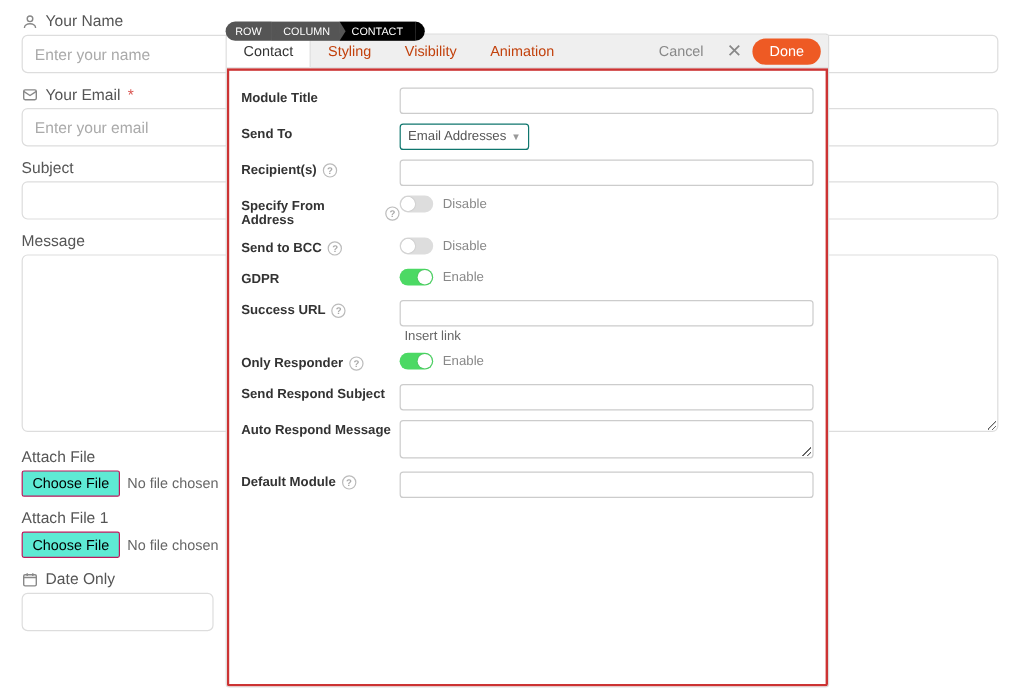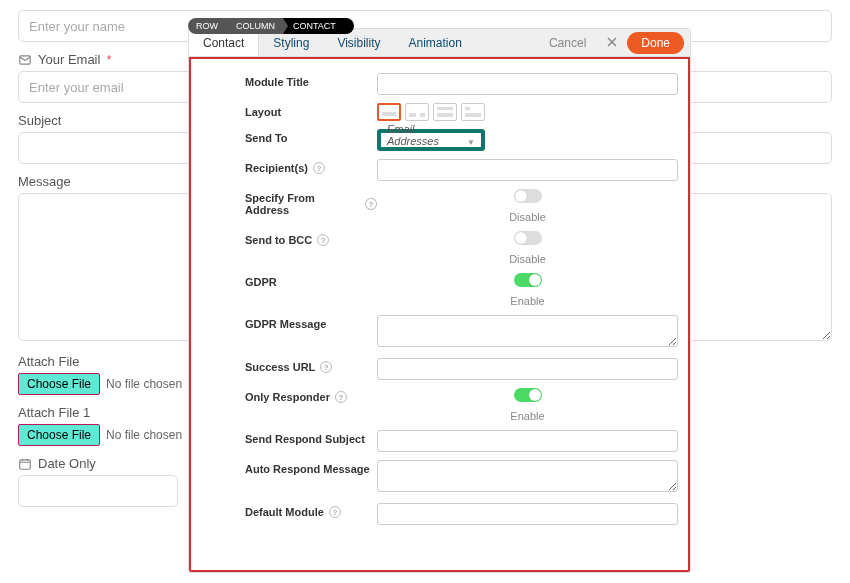--- a/index.html
+++ b/index.html
@@ -24,66 +24,75 @@
   .crumb-seg:first-child { border-radius: 8px 0 0 8px; padding-left: 8px; }
   .crumb-seg::after { content: ""; position: absolute; right: -5px; top: 0; width: 0; height: 0; border-top: 8px solid transparent; border-bottom: 8px solid transparent; border-left: 5px solid #555; z-index: 1; }
   .crumb-seg.active { background: #000; }
   .crumb-seg.active::after { border-left-color: #000; }
   .crumb-seg:last-child { padding-right: 10px; }
   .crumb-seg:last-child::after { border: none; width: auto; height: auto; right: -8px; top: 0; width: 8px; height: 16px; background: #000; border-radius: 0 8px 8px 0; }
 
   
   .modal { position: absolute; left: 188px; top: 28px; width: 503px; height: 545px; background: #fff; border: 1px solid #ddd; border-radius: 3px; z-index: 4; overflow: hidden; }
   .modal-tabs { display: flex; align-items: center; background: #efefef; height: 28px; border-bottom: 1px solid #ddd; padding-left: 0; }
-  .tab { padding: 0 14px; height: 100%; display: flex; align-items: center; font-size: 12px; color: #0c4a6e; cursor: pointer; }
+  .tab { padding: 0 14px; height: 100%; display: flex; align-items: center; font-size: 12px; color: #c2410c; cursor: pointer; }
   .tab.active { background: #fff; color: #333; border-right: 1px solid #ddd; }
   .tab-spacer { flex: 1; }
   .cancel-link { display: flex; align-items: center; gap: 21px; color: #888; font-size: 12px; margin-right: 10px; cursor: pointer; }
   .done-btn { background: #ee5a24; color: #fff; border: none; border-radius: 12px; height: 22px; padding: 0 14px; font-size: 12px; margin-right: 6px; cursor: pointer; }
 
   .modal-body { border: 2px solid #cc3333; height: calc(100% - 28px); padding: 10px 0 10px 0; overflow: hidden; }
-  .m-row { display: flex; align-items: flex-start; padding: 4px 10px; min-height: 26px; margin-left: 44px; }
+  .m-row { display: flex; align-items: flex-start; padding: 4px 10px; min-height: 26px; }
   .m-label { width: 132px; font-size: 11px; color: #333; display: flex; align-items: center; gap: 5px; padding-top: 3px; font-weight: bold;}
   .m-ctrl { flex: 1; }
   .m-input { width: 100%; height: 22px; border: 1px solid #ccc; border-radius: 3px; padding: 0 6px; font-size: 11px; }
   .m-textarea { width: 100%; height: 32px; border: 1px solid #ccc; border-radius: 3px; padding: 4px 6px; font-size: 11px; resize: both; }
-  .m-select { width: 108px; height: 22px; border: 4px solid #0f766e; border-radius: 3px; padding: 0 6px; font-size: 11px; background: #fff; display: flex; align-items: flex-end; justify-content: space-between; font-style: italic; }
+  .m-select { width: 108px; height: 22px; border: 1px solid #0f766e; border-radius: 3px; padding: 0 6px; font-size: 11px; background: #fff; display: flex; align-items: center; justify-content: space-between; }
   .chev { font-size: 8px; color: #999; }
   .help { width: 12px; height: 12px; border: 1px solid #bbb; border-radius: 50%; display: inline-flex; align-items: center; justify-content: center; font-size: 8px; color: #aaa; }
 
   
   .layout-thumbs { display: flex; gap: 4px; }
   .thumb { width: 24px; height: 18px; border: 1px solid #ccc; border-radius: 2px; position: relative; background: #fff; }
   .thumb.selected { border: 2px solid #ee5a24; }
   .thumb::after { content: ""; position: absolute; background: #ddd; }
   .thumb.t1::after { left: 3px; right: 3px; bottom: 3px; height: 4px; }
   .thumb.t2::after { left: 3px; right: 12px; bottom: 3px; height: 4px; }
   .thumb.t2::before { content:""; position:absolute; right:3px; left:14px; bottom:3px; height:4px; background:#ddd;}
   .thumb.t3::after { left: 3px; right: 3px; top: 3px; height: 3px; }
   .thumb.t3::before { content:""; position:absolute; left:3px; right:3px; bottom:3px; height:4px; background:#ddd;}
   .thumb.t4::after { left: 3px; right: 3px; bottom: 3px; height: 4px; }
   .thumb.t4::before { content:""; position:absolute; left:3px; right:14px; top:3px; height:3px; background:#ddd;}
 
   
-  .toggle { display: flex; align-items: center; gap: 8px; flex-direction: column; }
+  .toggle { display: flex; align-items: center; gap: 8px; }
   .toggle-track { width: 28px; height: 14px; background: #ddd; border-radius: 7px; position: relative; }
   .toggle-track.on { background: #4cd964; }
   .toggle-knob { width: 12px; height: 12px; background: #fff; border-radius: 50%; position: absolute; top: 1px; left: 1px; box-shadow: 0 0 1px rgba(0,0,0,.3); }
   .toggle-track.on .toggle-knob { left: 15px; }
   .toggle-label { font-size: 11px; color: #888; }
 
   .hint { font-size: 11px; color: #666; padding: 2px 0 0 4px; }
 
   .xsvg { width: 10px; height: 10px; }
 </style>
 </head>
 <body>
 
 <div class="bg-form">
   <div class="field-row">
+    <div class="field-label">
+      <span class="ico">
+        <svg viewBox="0 0 24 24" width="14" height="14" fill="none" stroke="#888" stroke-width="2">
+            <circle cx="12" cy="8" r="4"></circle>
+            <path d="M4 21c0-4 4-6 8-6s8 2 8 6"></path>
+          </svg>
+      </span>
+      <span>Your Name</span>
+    </div>
     <input class="bg-input" placeholder="Enter your name" style="">
   </div>
 
   <div class="field-row">
     <div class="field-label">
       <span class="ico">
         <svg viewBox="0 0 24 24" width="14" height="14" fill="none" stroke="#888" stroke-width="2">
             <rect x="3" y="5" width="18" height="14" rx="2"></rect>
             <path d="M3 7l9 6 9-6"></path>
           </svg>
@@ -166,31 +175,20 @@
     <button class="done-btn">Done</button>
   </div>
 
   <div class="modal-body">
 
     <div class="m-row">
       <div class="m-label">Module Title</div>
       <div class="m-ctrl"><input class="m-input" style=""></div>
     </div>
 
-    <div class="m-row">
-      <div class="m-label">Layout</div>
-      <div class="m-ctrl">
-        <div class="layout-thumbs">
-          <div class="thumb t1 selected"></div>
-          <div class="thumb t2"></div>
-          <div class="thumb t3"></div>
-          <div class="thumb t4"></div>
-        </div>
-      </div>
-    </div>
 
     <div class="m-row">
       <div class="m-label">Send To</div>
       <div class="m-ctrl">
         <div class="m-select">
           <span>Email Addresses</span>
           <span class="chev">▼</span>
         </div>
       </div>
     </div>
@@ -238,32 +236,29 @@
       <div class="m-ctrl">
         <div class="toggle">
           <div class="toggle-track on">
               <div class="toggle-knob"></div>
             </div>
           <span class="toggle-label">Enable</span>
         </div>
       </div>
     </div>
 
-    <div class="m-row">
-      <div class="m-label">GDPR Message</div>
-      <div class="m-ctrl"><textarea class="m-textarea" style=""></textarea></div>
-    </div>
 
     <div class="m-row">
       <div class="m-label">
         <span>Success URL</span>
         <span class="help">?</span>
       </div>
       <div class="m-ctrl">
         <input class="m-input" style="">
+        <div class="hint">Insert link</div>
       </div>
     </div>
 
 
     <div class="m-row">
       <div class="m-label">
         <span>Only Responder</span>
         <span class="help">?</span>
       </div>
       <div class="m-ctrl">

